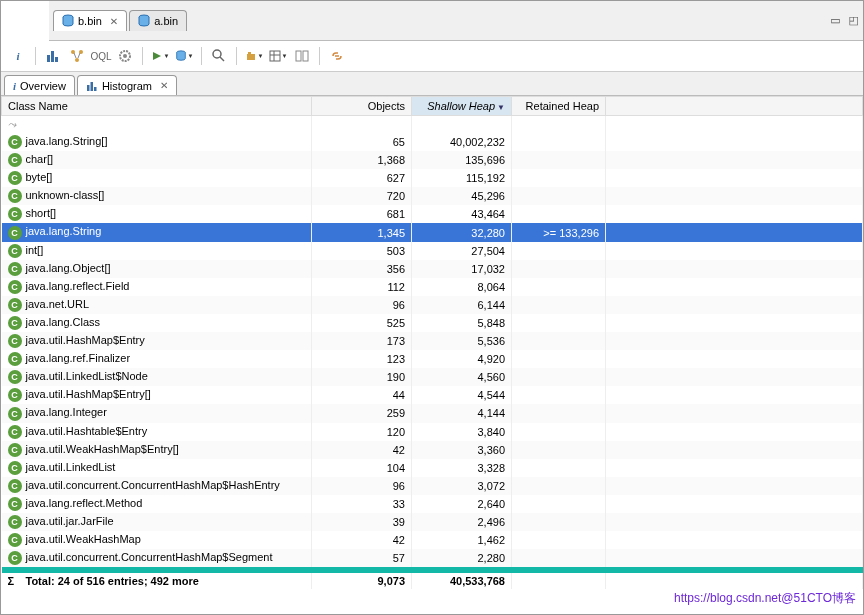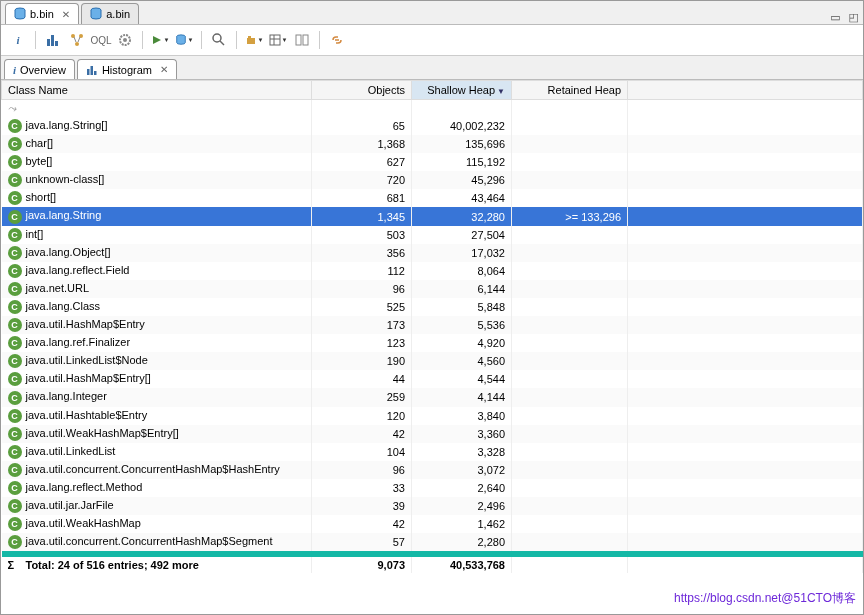--- a/index.html
+++ b/index.html
@@ -1,33 +1,33 @@
 <!DOCTYPE html>
 <html><head>
 <meta charset="utf-8">
 <style>
 * { box-sizing: border-box; margin: 0; padding: 0; }
 body { font-family: Arial, sans-serif; font-size: 11px; background: #fff; width: 864px; height: 615px; overflow: hidden; border: 1px solid #999; }
-.editor-tabs { display: flex; align-items: flex-end; background: #f0f0f0; border-bottom: 1px solid #bbb; height: 24px; padding: 0 4px; }
+.editor-tabs { display: flex; align-items: center; background: #f0f0f0; border-bottom: 1px solid #bbb; height: 40px; padding: 0 4px; margin-left: 48px; }
 .etab { display: flex; align-items: center; padding: 3px 8px; border: 1px solid #999; border-bottom: none; background: #fff; margin-right: 2px; border-radius: 4px 4px 0 0; gap: 4px; cursor: pointer; }
 .etab.inactive { background: #e8e8e8; }
 .db-icon { width: 12px; height: 14px; display: inline-block; }
 .close-x { color: #666; font-size: 10px; margin-left: 4px; cursor: pointer; }
 .editor-controls { margin-left: auto; display: flex; gap: 8px; color: #555; }
 .toolbar { display: flex; align-items: center; padding: 4px 6px; border-bottom: 1px solid #ccc; gap: 2px; }
 .tbtn { width: 22px; height: 22px; display: flex; align-items: center; justify-content: center; cursor: pointer; border-radius: 2px; }
 .tsep { width: 1px; height: 18px; background: #ccc; margin: 0 4px; }
 .dropdown-arrow { font-size: 6px; color: #333; margin-left: 1px; }
 .inner-tabs { display: flex; background: #f0f0f0; border-bottom: 1px solid #bbb; height: 24px; padding: 3px 3px 0 3px; }
 .itab { display: flex; align-items: center; padding: 3px 8px; border: 1px solid #999; border-bottom: none; background: #fff; margin-right: 2px; border-radius: 4px 4px 0 0; gap: 4px; cursor: pointer; }
 .table-wrap { overflow: auto; height: 530px; }
 table { width: 100%; border-collapse: collapse; padding-left: 28px; }
 th { background: #f5f5f5; border: 1px solid #ddd; padding: 3px 6px; font-weight: normal; text-align: left; position: sticky; top: 0; }
 th.num { text-align: right; }
-th.sorted { background: #d8e6f2; }
+th.sorted { background: #d8e6f2; font-style: italic; }
 td { border-right: 1px solid #eee; padding: 2px 6px; white-space: nowrap; }
 td.num { text-align: right; }
 tr.data:nth-child(even) { background: #fff; }
 tr.data:nth-child(odd) { background: #fafafa; }
 tr.regex td { color: #999; font-style: italic; }
 tr.selected td { background: #3875d7; color: #fff; }
 tr.total td { font-weight: bold; border-top: 6px solid #14b8a6; }
 .cicon { display: inline-flex; width: 14px; height: 14px; background: #5a9e3e; color: #fff; border-radius: 50%; align-items: center; justify-content: center; font-size: 9px; font-weight: bold; margin-right: 4px; vertical-align: middle; }
 .regex-icon { display: inline-block; width: 14px; margin-right: 4px; color: #999; }
 .sigma-icon { display: inline-block; width: 14px; margin-right: 4px; }
@@ -156,21 +156,21 @@
   </div>
 </div>
 
 <div class="table-wrap">
 <table>
   <thead>
     <tr>
       <th style="width:310px">Class Name</th>
       <th class="num" style="width:100px">Objects</th>
       <th class="num sorted" style="width:100px"><span>Shallow Heap</span><span class="sort-arrow">▼</span></th>
-      <th class="num" style="width:116px">Retained Heap</th>
+      <th class="num" style="width:94px">Retained Heap</th>
       <th></th>
     </tr>
   </thead>
   <tbody id="tbody">
         <tr class="regex">
           <td><span class="regex-icon">⤳</span><regex></regex></td>
           <td class="num"><numeric></numeric></td>
           <td class="num"><numeric></numeric></td>
           <td class="num"><numeric></numeric></td>
           <td></td>

